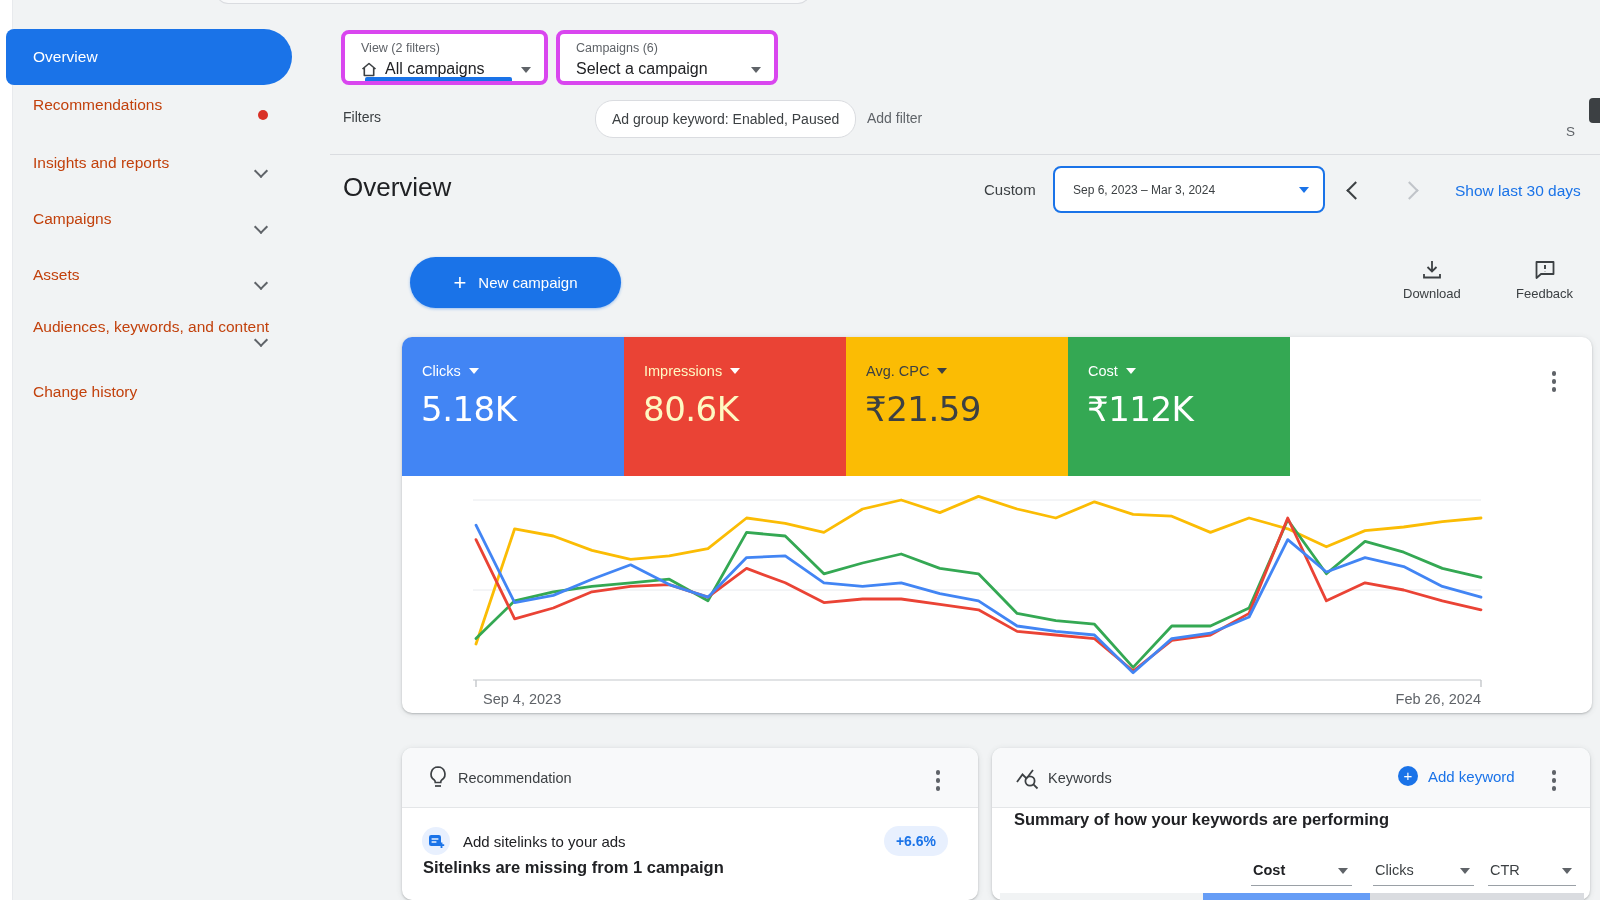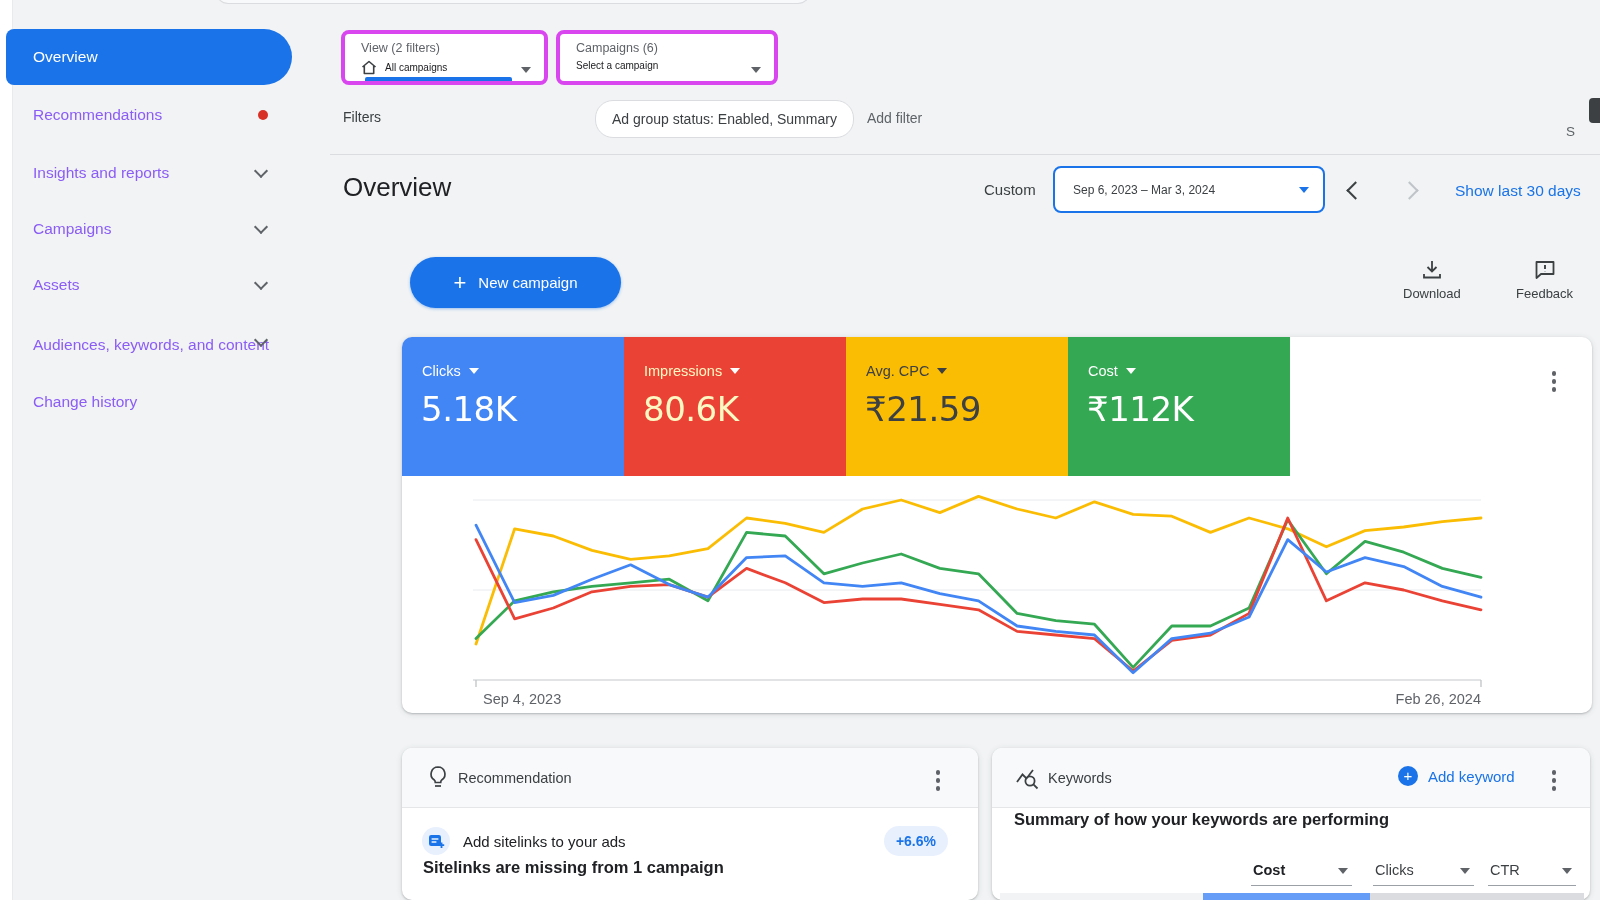--- a/index.html
+++ b/index.html
@@ -5,30 +5,30 @@
   html,body{margin:0;padding:0;}
   body{font-family:"Liberation Sans","DejaVu Sans",sans-serif;background:#f1f3f4;}
   #stage{position:relative;width:1600px;height:900px;overflow:hidden;background:#f1f3f4;color:#3c4043;}
   .abs{position:absolute;}
   
   #top-fragment{left:216px;top:-12px;width:592px;height:15px;border:1px solid #dadce0;border-top:none;border-radius:0 0 12px 12px;background:#f8f9fa;}
   #edge-icon{left:1589px;top:98px;width:11px;height:25px;background:#3c4043;border-radius:4px 0 0 4px;}
   #edge-label{left:1566px;top:124px;font-size:13.5px;color:#5f6368;}
   
   #left-rail{left:0;top:0;width:12px;height:900px;background:#ffffff;border-right:1px solid #e8eaed;}
-  .side-item{left:13px;width:300px;height:38px;display:flex;align-items:center;font-size:15.5px;font-weight:500;color:#8b5cf6;padding-left:20px;box-sizing:border-box;cursor:pointer;}
+  .side-item{left:13px;width:300px;height:38px;display:flex;align-items:flex-start;font-size:15.5px;font-weight:500;color:#c2410c;padding-left:20px;box-sizing:border-box;cursor:pointer;}
   #side-sel{left:6px;top:29px;width:286px;height:56px;background:#1a73e8;border-radius:8px 28px 28px 8px;display:flex;align-items:center;cursor:pointer;}
   #side-sel span{color:#fff;font-size:15.5px;font-weight:500;padding-left:27px;}
   .chev{width:8px;height:8px;border-right:2px solid #5f6368;border-bottom:2px solid #5f6368;transform:rotate(45deg);position:absolute;left:256px;}
   .reddot{position:absolute;left:258px;width:10px;height:10px;border-radius:50%;background:#d93025;}
   .twoline{line-height:24px;width:238px;white-space:normal;}
   
   .selbox{background:#fff;border:4px solid #d946ef;border-radius:8px;box-sizing:border-box;cursor:pointer;}
   .selbox .lab{position:absolute;left:16px;top:7px;font-size:12.5px;color:#5f6368;}
-  .selbox .val{position:absolute;left:16px;top:26px;font-size:10px;color:#202124;font-weight:500;display:flex;align-items:center;gap:8px;}
+  .selbox .val{position:absolute;left:16px;top:26px;font-size:16px;color:#202124;font-weight:500;display:flex;align-items:center;gap:8px;}
   .caret{width:0;height:0;border-left:5px solid transparent;border-right:5px solid transparent;border-top:6px solid #5f6368;display:inline-block;}
   .caret.blue{border-top-color:#1a73e8;}
   .caret.white{border-top-color:#ffffff;}
   .caret.dark{border-top-color:#3c4043;}
   #viewbox{left:341px;top:30px;width:207px;height:55px;}
   #viewbox .underline{position:absolute;left:20px;right:32px;bottom:0;height:4px;background:#1a73e8;border-radius:2px 2px 0 0;}
   #campbox{left:556px;top:30px;width:222px;height:55px;}
   .boxcaret{position:absolute;right:13px;top:33px;}
   #filters-label{left:343px;top:109px;font-size:14px;color:#3c4043;}
   .chip{top:100px;height:36px;border:1px solid #dadce0;border-radius:18px;background:#fff;display:flex;align-items:center;padding:0 16px;font-size:14px;color:#3c4043;cursor:pointer;}
@@ -144,21 +144,21 @@
   </div>
 
   <div class="abs selbox" id="campbox">
     <span class="lab">Campaigns (6)</span>
     <span class="val">Select a campaign</span>
     <span class="caret boxcaret"></span>
   </div>
 
   <span class="abs" id="filters-label">Filters</span>
   <div class="abs chip" style="left:595px;">
-    <span>Ad group status: Enabled, Summary</span>
+    <span>Ad group keyword: Enabled, Paused</span>
   </div>
   <span class="abs" id="addfilter">Add filter</span>
 
   <div class="abs" id="hdiv"></div>
 
   <div class="abs" id="page-title">Overview</div>
   <span class="abs" id="date-mode">Custom</span>
   <div class="abs" id="datebox">
     <span class="txt">Sep 6, 2023 – Mar 3, 2024</span>
     <span class="caret blue"></span>

